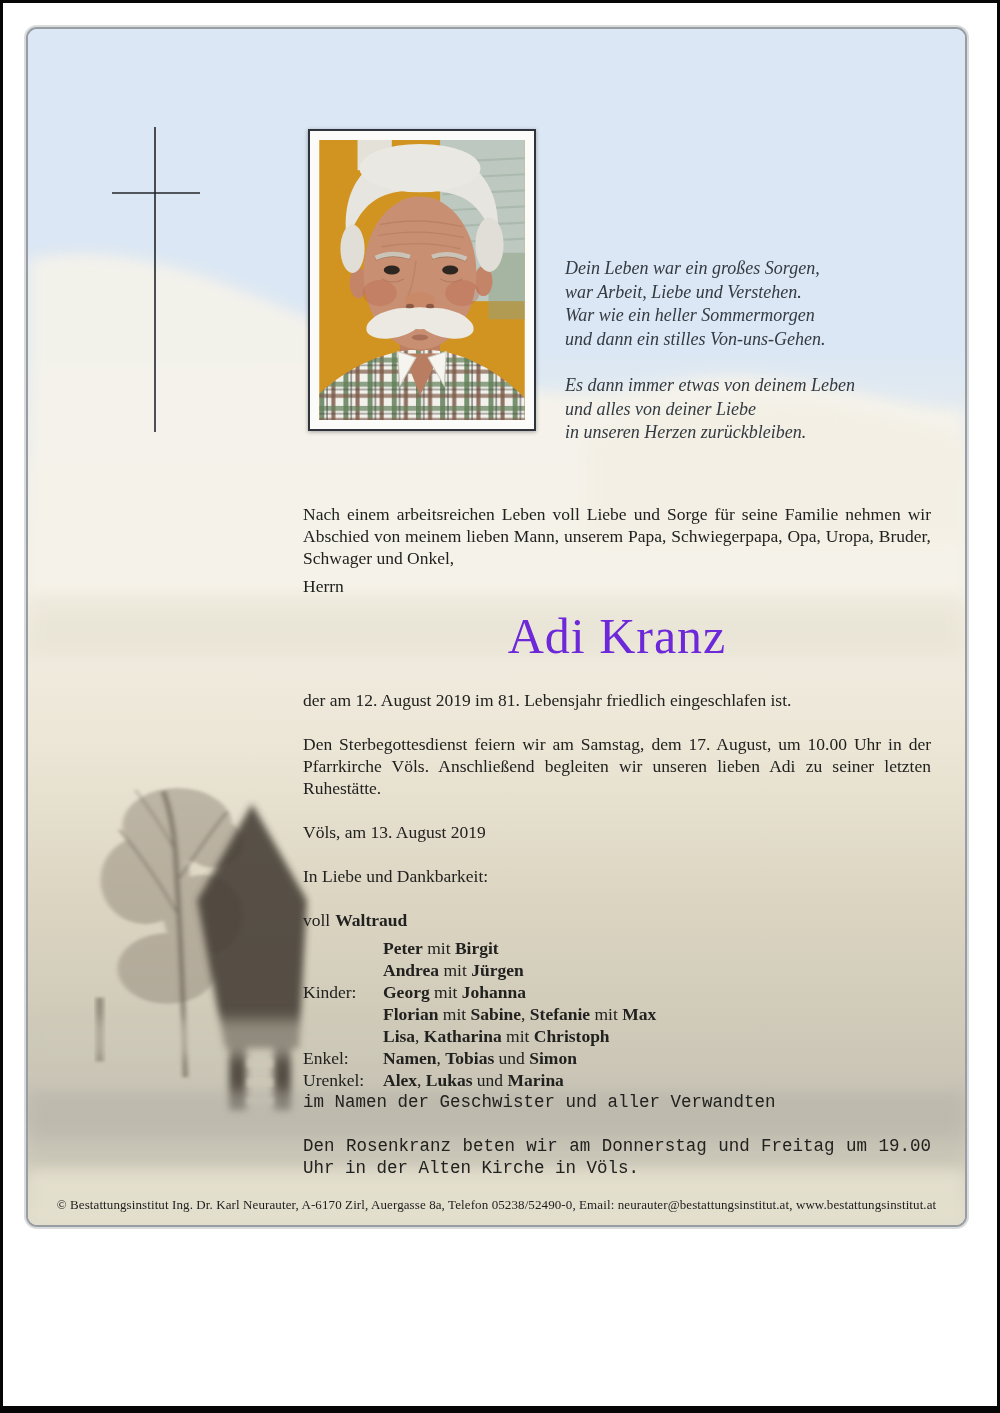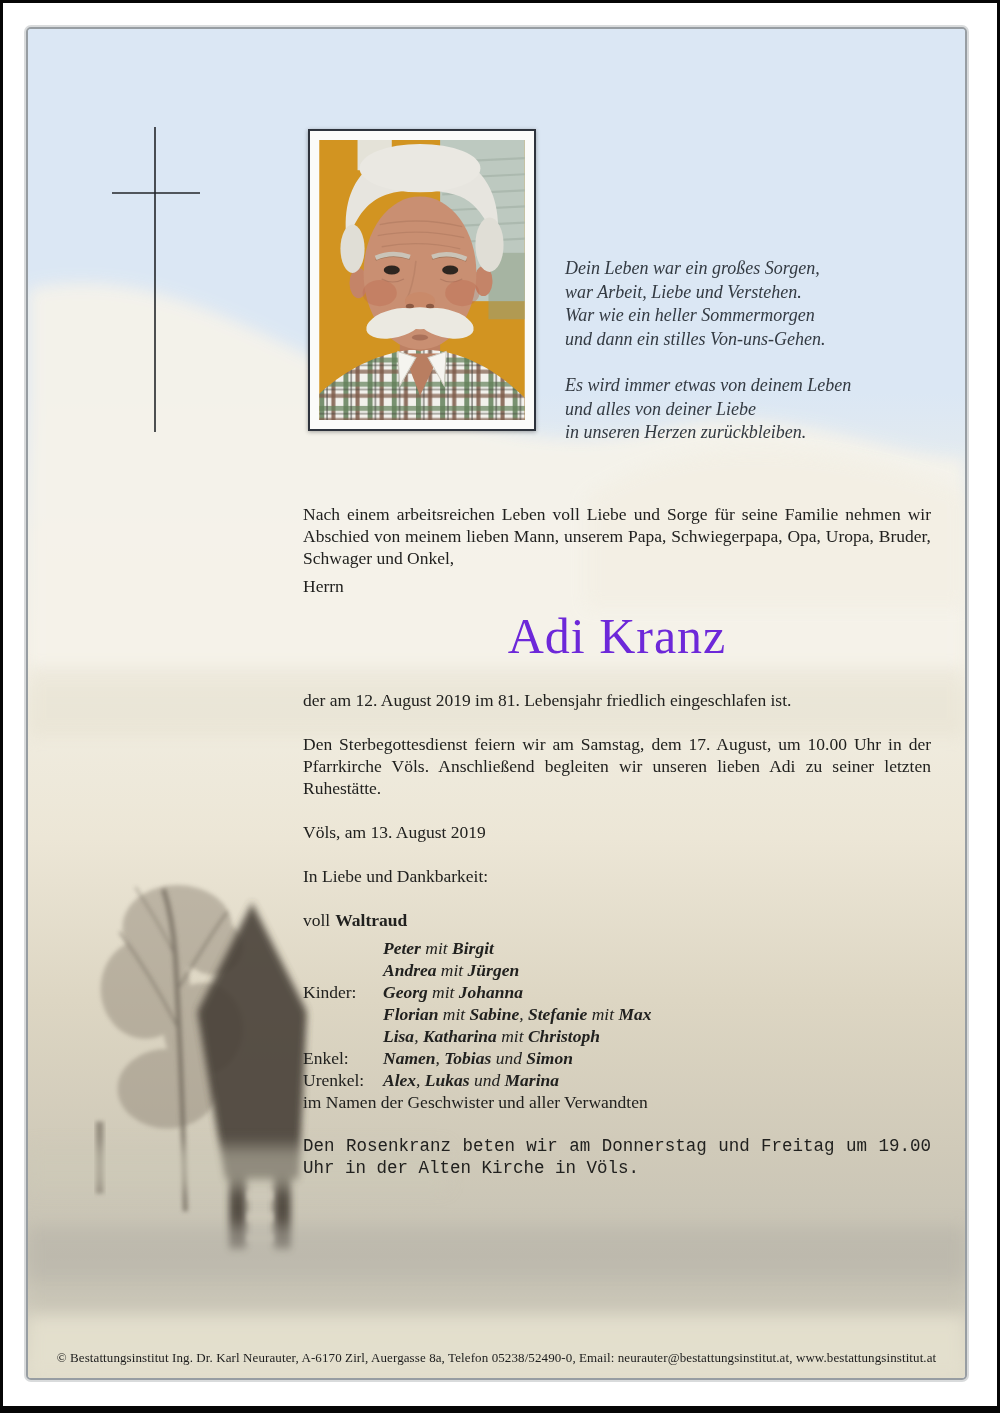--- a/index.html
+++ b/index.html
@@ -5,22 +5,22 @@
   html,body{margin:0;padding:0;}
   body{
     width:1000px;height:1413px;position:relative;background:#ffffff;
     font-family:"Liberation Serif",serif;
   }
   .page{
     position:absolute;inset:0;box-sizing:border-box;
     border:3px solid #060606;border-bottom-width:7px;background:#ffffff;
   }
   .card{
-    position:absolute;left:23px;top:24px;width:941px;height:1353px;
-    box-sizing:border-box;border:2px solid #979da2;border-radius:5px;
+    position:absolute;left:23px;top:24px;width:941px;height:1200px;
+    box-sizing:border-box;border:2px solid #979da2;border-radius:11px;
     box-shadow:0 0 0 2px #d9dbdc;overflow:hidden;background:#dbe7f4;
   }
   .bg{position:absolute;left:0;top:0;width:100%;height:100%;}
   .cross{position:absolute;left:0;top:0;width:941px;height:1353px;pointer-events:none;}
   .photo{
     position:absolute;left:280px;top:100px;
     border:2px solid #2e333c;background:#fbfbf9;padding:9px;
     box-shadow:0 1px 4px rgba(40,40,40,.4);
   }
   .photo svg{display:block;width:206px;height:280px;}
@@ -37,23 +37,23 @@
   .content p.tight{margin-bottom:6px;}
   .justify{text-align:justify;}
   h1.name{
     font-size:50px;line-height:58px;font-weight:400;letter-spacing:1px;
     text-align:center;margin:10px 0 24px;color:#6d28d9;
   }
   .spouse{margin-bottom:6px !important;}
   .spouse b{margin-left:5px;}
   .fam-row{display:flex;align-items:flex-end;}
   .fam-label{flex:0 0 80px;}
-  .fam-val{flex:1;font-style:italic;}
+  .fam-val{flex:1;}
   .fam-val b, .spouse b{font-weight:700;}
-  .footnote{margin-top:0 !important;}
+  .footnote{margin-top:0 !important;font-family:Liberation Mono, monospace;}
   .rosary{margin-top:22px;font-family:Liberation Mono, monospace;}
   .footer{
     position:absolute;left:0;bottom:12px;width:100%;text-align:center;
     font-size:13px;color:#1c1c1c;letter-spacing:.1px;margin-top:36px;
   }
 </style>
 </head>
 <body>
 
 <div class="page">
@@ -203,21 +203,21 @@
           <ellipse cx="100" cy="177" rx="20" ry="11"></ellipse>
         </g>
       </svg>
     </div>
 
     <div class="poem">
       <p>Dein Leben war ein großes Sorgen,
 war Arbeit, Liebe und Verstehen.
 War wie ein heller Sommermorgen
 und dann ein stilles Von-uns-Gehen.</p>
-      <p>Es wird immer etwas von deinem Leben
+      <p>Es dann immer etwas von deinem Leben
 und alles von deiner Liebe
 in unseren Herzen zurückbleiben.</p>
     </div>
 
     <div class="content">
       <p class="justify tight">Nach einem arbeitsreichen Leben voll Liebe und Sorge für seine Familie nehmen wir Abschied von meinem lieben Mann, unserem Papa, Schwiegerpapa, Opa, Uropa, Bruder, Schwager und Onkel,</p>
       <p class="tight">Herrn</p>
       <h1 class="name">Adi Kranz</h1>
       <p>der am 12. August 2019 im 81. Lebensjahr friedlich eingeschlafen ist.</p>
       <p class="justify">Den Sterbegottesdienst feiern wir am Samstag, dem 17. August, um 10.00 Uhr in der Pfarrkirche Völs. Anschließend begleiten wir unseren lieben Adi zu seiner letzten Ruhestätte.</p>

